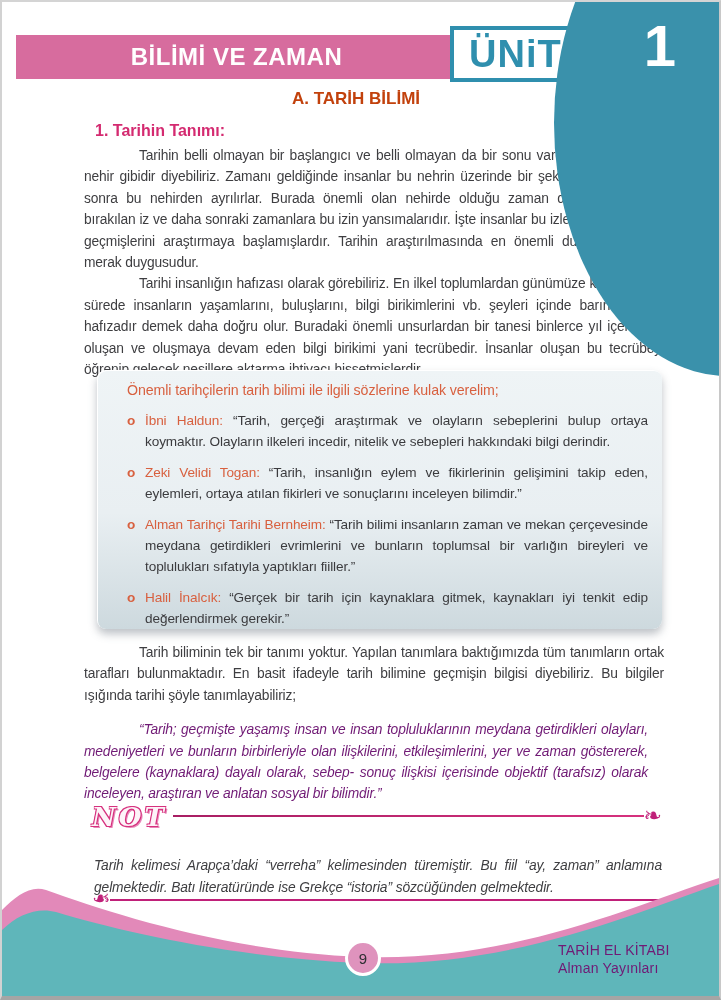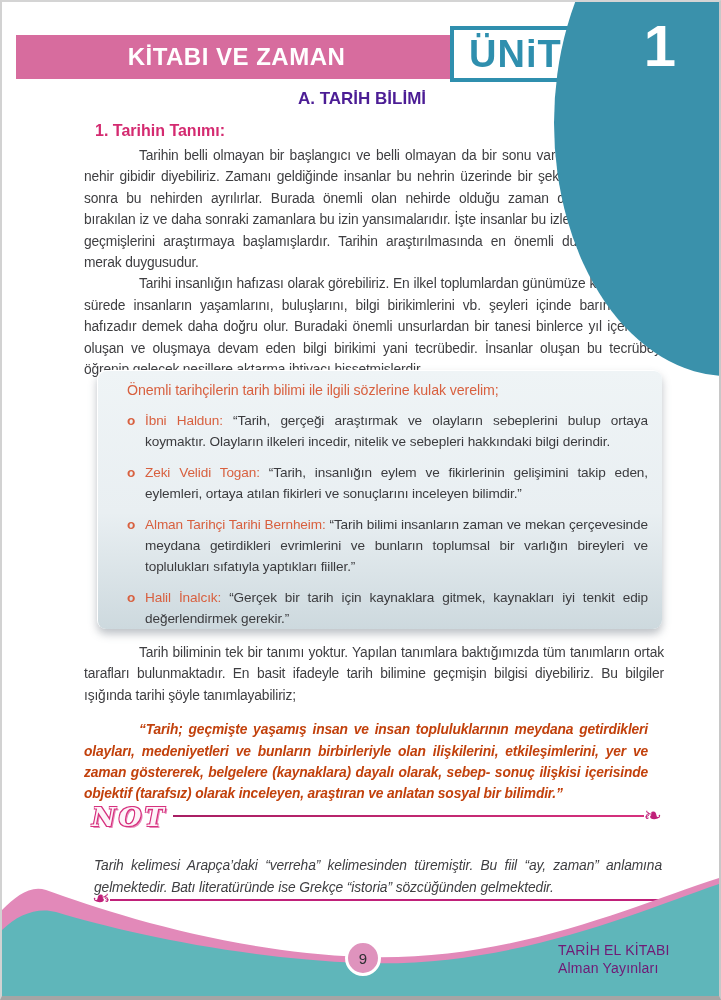--- a/index.html
+++ b/index.html
@@ -15,22 +15,22 @@
     border-radius:50%;background:#3a91ab;z-index:3;}
   .unit-number{position:absolute;left:616px;top:10px;width:84px;text-align:center;
     font-size:58px;font-weight:bold;color:#ffffff;z-index:4;}
   .unite-box{position:absolute;left:448px;top:24px;width:196px;height:48px;
     border:4px solid #2f8fae;background:#ffffff;z-index:2;
     display:flex;align-items:center;padding-left:15px;}
   .unite-label{font-size:38px;font-weight:bold;color:#2f8fae;letter-spacing:1px;}
   .banner{position:absolute;left:14px;top:33px;width:441px;height:44px;background:#d76c9e;
     display:flex;align-items:center;justify-content:center;z-index:1;}
   .banner-title{color:#ffffff;font-size:24px;font-weight:bold;letter-spacing:.5px;}
-  .section-title{position:absolute;left:60px;top:87px;width:600px;text-align:center;
-    color:#4c1d95;font-weight:bold;font-size:17px;z-index:1;}
+  .section-title{position:absolute;left:54px;top:87px;width:600px;text-align:center;
+    color:#c2410c;font-weight:bold;font-size:17px;z-index:1;}
   
   .flow1{position:absolute;left:82px;top:120px;width:580px;}
   .heading{color:#d42a70;font-size:16px;font-weight:bold;margin:0 0 5px 11px;}
   p.body{margin:0;font-size:13.8px;line-height:21.4px;letter-spacing:-.15px;
     color:#3e3e41;text-align:justify;text-indent:55px;}
   
   .qbox{position:absolute;left:95px;top:368px;width:565px;height:259px;box-sizing:border-box;
     border-radius:9px;overflow:hidden;
     background:linear-gradient(180deg,#eff4f6 0%,#e9eff2 55%,#cdd9de 100%);
     box-shadow:0 5px 9px rgba(110,120,130,.45), inset 1px 1px 0 #ffffff;}
@@ -38,21 +38,21 @@
   .qbox-header{color:#d8603f;font-size:14.2px;margin:0 0 12px 0;letter-spacing:-.1px;}
   .qbox ul{list-style:none;margin:0;padding:0;}
   .qbox li{position:relative;padding-left:18px;margin-bottom:10px;font-size:13.6px;
     line-height:21px;letter-spacing:-.1px;color:#3b3b3e;text-align:justify;}
   .qbox li:last-child{margin-bottom:0;}
   .qbox .marker{position:absolute;left:0;top:0;color:#d8603f;font-weight:bold;}
   .qbox .qname{color:#d8603f;}
   
   .flow2{position:absolute;left:82px;top:640px;width:580px;}
   .defquote{margin:13px 16px 0 0;font-size:13.8px;line-height:21.4px;letter-spacing:-.15px;
-    color:#c2410c;text-align:justify;text-indent:55px;font-style:italic;font-weight:bold;}
+    color:#701a75;text-align:justify;text-indent:55px;font-style:italic;font-weight:normal;}
   
   .not-section{position:absolute;left:90px;top:802px;width:570px;}
   .not-row{display:flex;align-items:center;}
   .not-logo{font-family:"DejaVu Serif",serif;font-style:italic;font-weight:bold;font-size:26px;
     color:#fdf3f8;letter-spacing:3px;margin-right:6px;line-height:1;
     text-shadow:-1px -1px 0 #d6317e,1px -1px 0 #d6317e,-1px 1px 0 #d6317e,1px 1px 0 #d6317e,2px 2px 0 #e887b8;}
   .not-line{flex:1;height:2px;background:linear-gradient(90deg,#a81e63,#d6317e);margin-bottom:2px;}
   .ornament{color:#c02079;font-size:22px;line-height:1;margin-bottom:2px;}
   .ornament.flip{transform:scaleX(-1);}
   .note-text{margin:25px 0 0 2px;font-style:italic;font-size:13.8px;line-height:21.6px;
@@ -67,21 +67,21 @@
     display:flex;align-items:center;justify-content:center;font-size:15px;color:#2f2f33;}
   .footer-text{position:absolute;left:556px;top:940px;z-index:6;color:#701a75;
     font-size:14px;line-height:17.5px;letter-spacing:.2px;}
 </style>
 </head>
 <body>
 
 <div class="page">
 
   <div class="banner">
-    <span class="banner-title">KİTABI VE ZAMAN</span>
+    <span class="banner-title">BİLİMİ VE ZAMAN</span>
   </div>
   <div class="unite-box">
     <span class="unite-label">ÜNiTE</span>
   </div>
   <div class="teal-blob"></div>
   <div class="unit-number">1</div>
   <div class="section-title">A. TARİH BİLİMİ</div>
 
   <div class="flow1">
     <h2 class="heading">1. Tarihin Tanımı:</h2>

